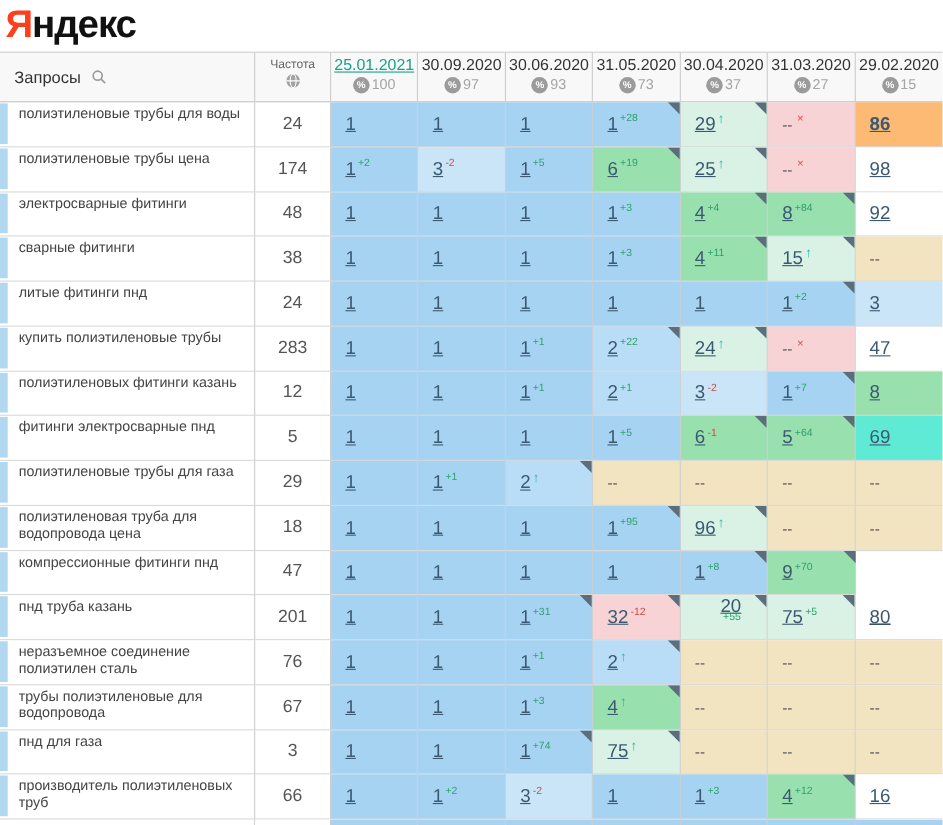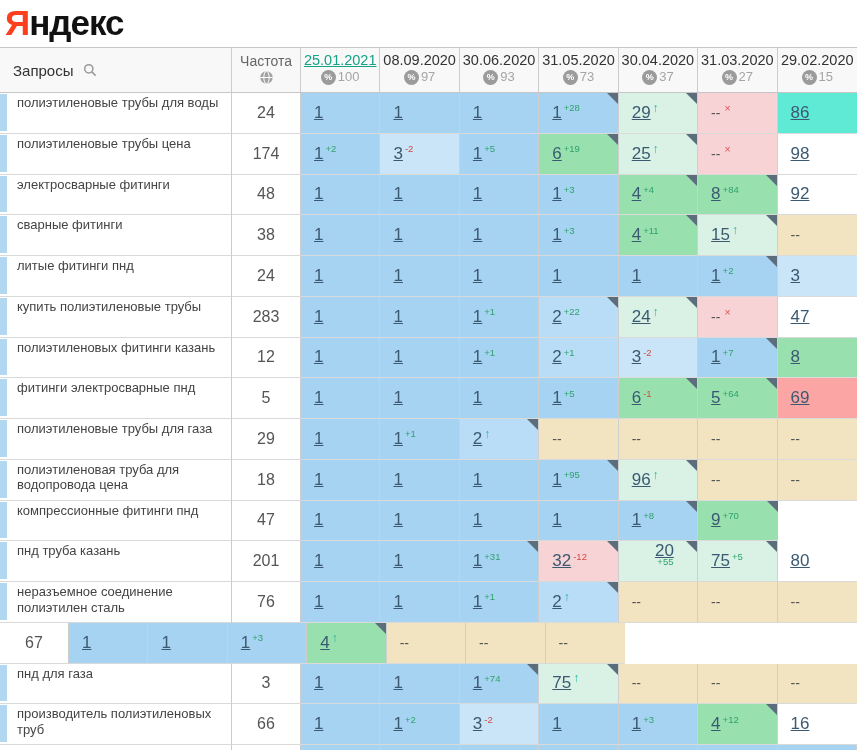--- a/index.html
+++ b/index.html
@@ -8,21 +8,21 @@
     font-family:"Liberation Sans","DejaVu Sans",sans-serif;
   }
   .topbar{height:47px;padding:3px 0 0 5px;box-sizing:border-box;}
   .logo{font-weight:bold;font-size:35px;line-height:40px;color:#111;letter-spacing:-1px;}
   .logo .red{color:#fc3f1d;}
 
   .table{border-top:1px solid #c6c6c6;}
   .thead{display:flex;height:45px;background:#f8f8f8;border-bottom:1px solid #c6c6c6;box-sizing:border-box;}
   .th{box-sizing:border-box;border-right:1px solid #ccc;}
   .th-query{width:232px;display:flex;align-items:center;gap:9px;padding-left:13px;font-size:15px;color:#333;}
-  .th-freq{width:69px;text-align:center;font-size:14px;color:#666;padding-top:5px;}
+  .th-freq{width:69px;text-align:center;font-size:11px;color:#666;padding-top:5px;}
   .th-date{width:79.4286px;text-align:center;padding-top:4px;font-size:14.5px;color:#333;}
   .th-date:last-child{border-right:none;}
   .date-label{color:#333;text-decoration:none;}
   .date-label.active{color:#17a287;text-decoration:underline;}
   .cov{display:flex;justify-content:center;align-items:flex-start;gap:2px;margin-top:2px;}
   .pct-ico{width:15px;height:15px;border-radius:50%;background:#9b9b9b;color:#fff;
     font-size:9px;font-weight:bold;line-height:15px;text-align:center;flex:0 0 15px;}
   .cov-num{color:#a5a5a5;font-size:13px;line-height:14px;}
 
   .row{display:flex;height:40.75px;box-sizing:border-box;}
@@ -75,21 +75,21 @@
           <ellipse cx="7.5" cy="7.5" rx="2.7" ry="6.2" fill="none" stroke="#fff" stroke-width="1"></ellipse>
           <line x1="1.3" y1="7.5" x2="13.7" y2="7.5" stroke="#fff" stroke-width="1"></line>
         </svg>
       </span>
     </div>
 
   <div class="th th-date"><span class="date-label active">25.01.2021</span><div class="cov">
           <span class="pct-ico">%</span>
           <span class="cov-num">100</span>
         </div></div>
-      <div class="th th-date"><span class="date-label">08.09.2020</span><div class="cov">
+      <div class="th th-date"><span class="date-label">30.09.2020</span><div class="cov">
           <span class="pct-ico">%</span>
           <span class="cov-num">97</span>
         </div></div>
       <div class="th th-date"><span class="date-label">30.06.2020</span><div class="cov">
           <span class="pct-ico">%</span>
           <span class="cov-num">93</span>
         </div></div>
       <div class="th th-date"><span class="date-label">31.05.2020</span><div class="cov">
           <span class="pct-ico">%</span>
           <span class="cov-num">73</span>
@@ -130,21 +130,21 @@
         </div>
         <div class="d-cell" style="background: rgb(217, 242, 229);">
           <span class="corner"></span>
           <span class="pos">29</span>
           <span class="arr">↑</span>
         </div>
         <div class="d-cell" style="background: rgb(248, 211, 214);">
           <span class="nopos">--</span>
           <span class="xmark">×</span>
         </div>
-        <div class="d-cell" style="background: #5eead4;">
+        <div class="d-cell" style="background: #fdba74; font-weight: bold;">
           <span class="pos">86</span>
         </div>
       </div>
       <div class="row">
         <div class="q-cell">
           <span class="tag"></span>
           <span>полиэтиленовые трубы цена</span>
         </div>
         <div class="f-cell">174</div>
         <div class="d-cell" style="background: rgb(167, 211, 242);">
@@ -362,21 +362,21 @@
         <div class="d-cell" style="background: rgb(152, 224, 174);">
           <span class="corner"></span>
           <span class="pos">6</span>
           <sup class="d r">-1</sup>
         </div>
         <div class="d-cell" style="background: rgb(152, 224, 174);">
           <span class="corner"></span>
           <span class="pos">5</span>
           <sup class="d g">+64</sup>
         </div>
-        <div class="d-cell" style="background: #fca5a5;">
+        <div class="d-cell" style="background: #5eead4;">
           <span class="pos">69</span>
         </div>
       </div>
       <div class="row">
         <div class="q-cell">
           <span class="tag"></span>
           <span>полиэтиленовые трубы для газа</span>
         </div>
         <div class="f-cell">29</div>
         <div class="d-cell" style="background: rgb(167, 211, 242);">
@@ -526,20 +526,24 @@
           <span class="nopos">--</span>
         </div>
         <div class="d-cell" style="background: rgb(242, 227, 193);">
           <span class="nopos">--</span>
         </div>
         <div class="d-cell" style="background: rgb(242, 227, 193);">
           <span class="nopos">--</span>
         </div>
       </div>
       <div class="row">
+        <div class="q-cell">
+          <span class="tag"></span>
+          <span>трубы полиэтиленовые для водопровода</span>
+        </div>
         <div class="f-cell">67</div>
         <div class="d-cell" style="background: rgb(167, 211, 242);">
           <span class="pos">1</span>
         </div>
         <div class="d-cell" style="background: rgb(167, 211, 242);">
           <span class="pos">1</span>
         </div>
         <div class="d-cell" style="background: rgb(167, 211, 242);">
           <span class="pos">1</span>
           <sup class="d g">+3</sup>

